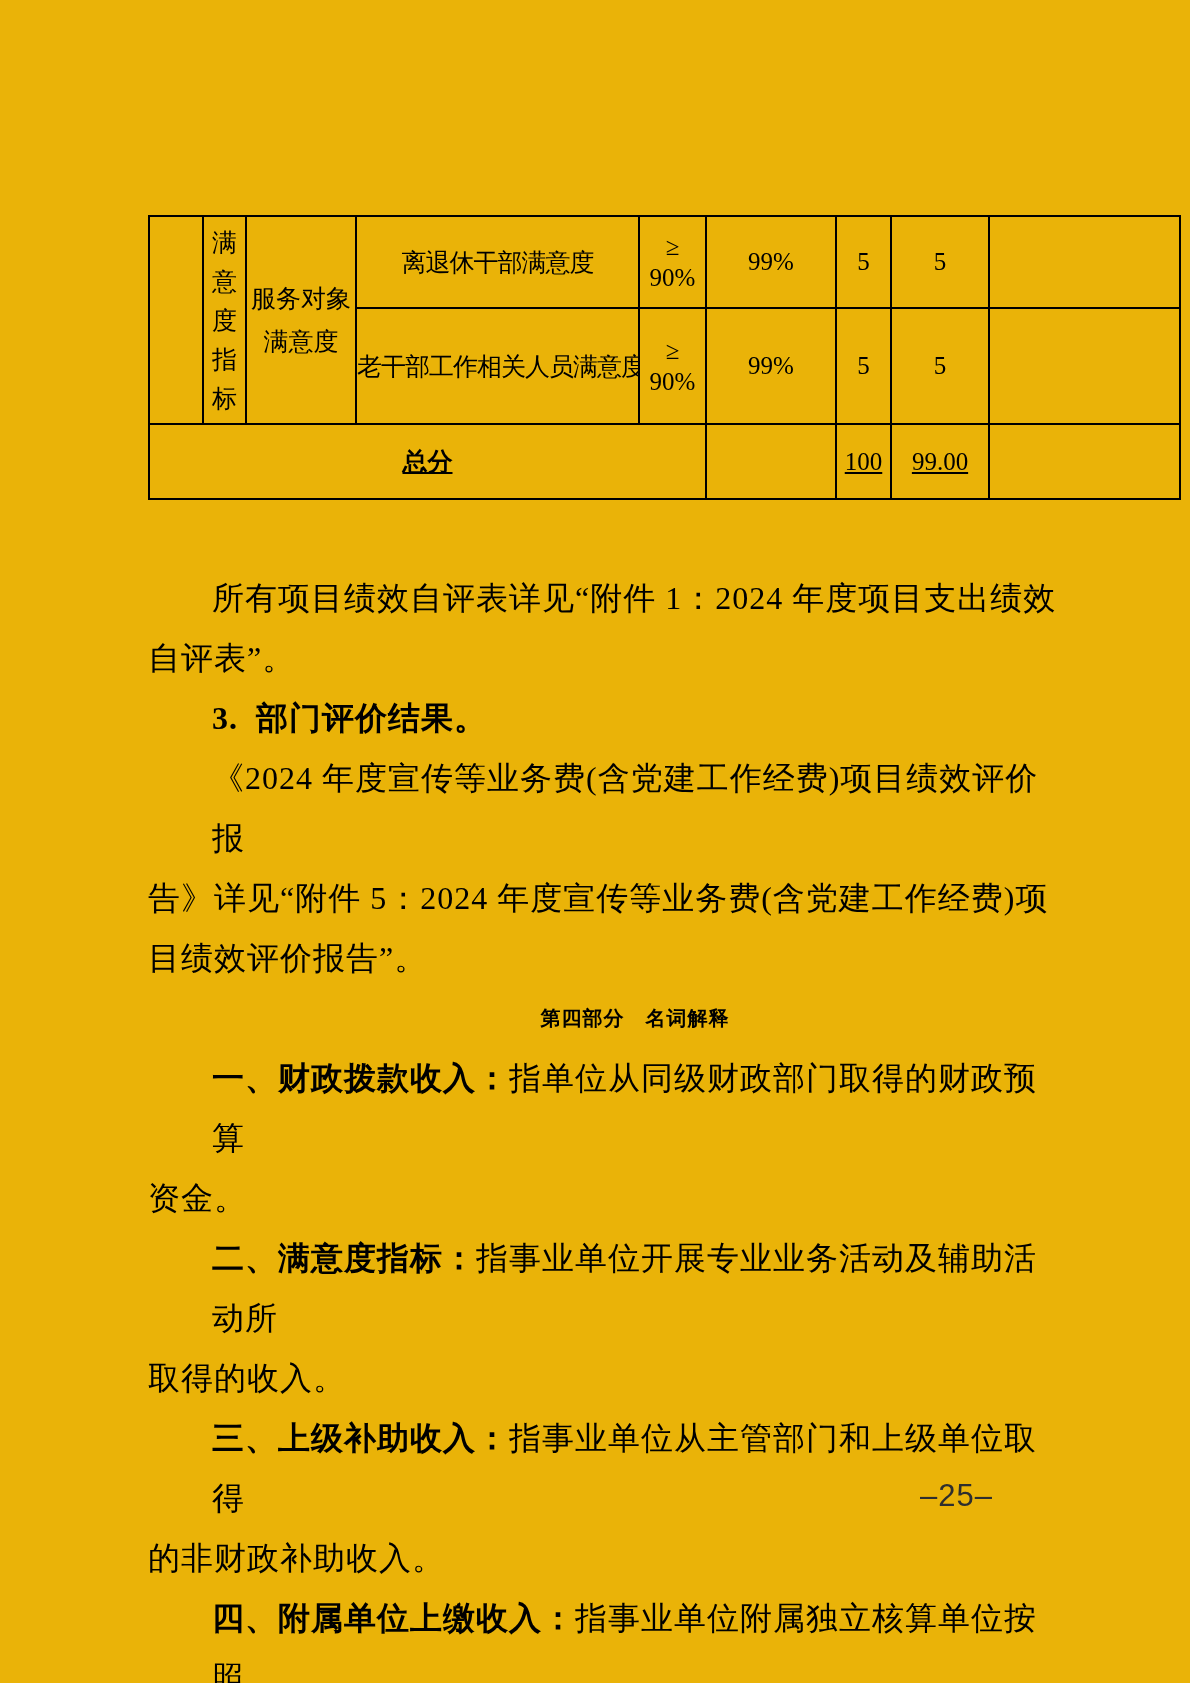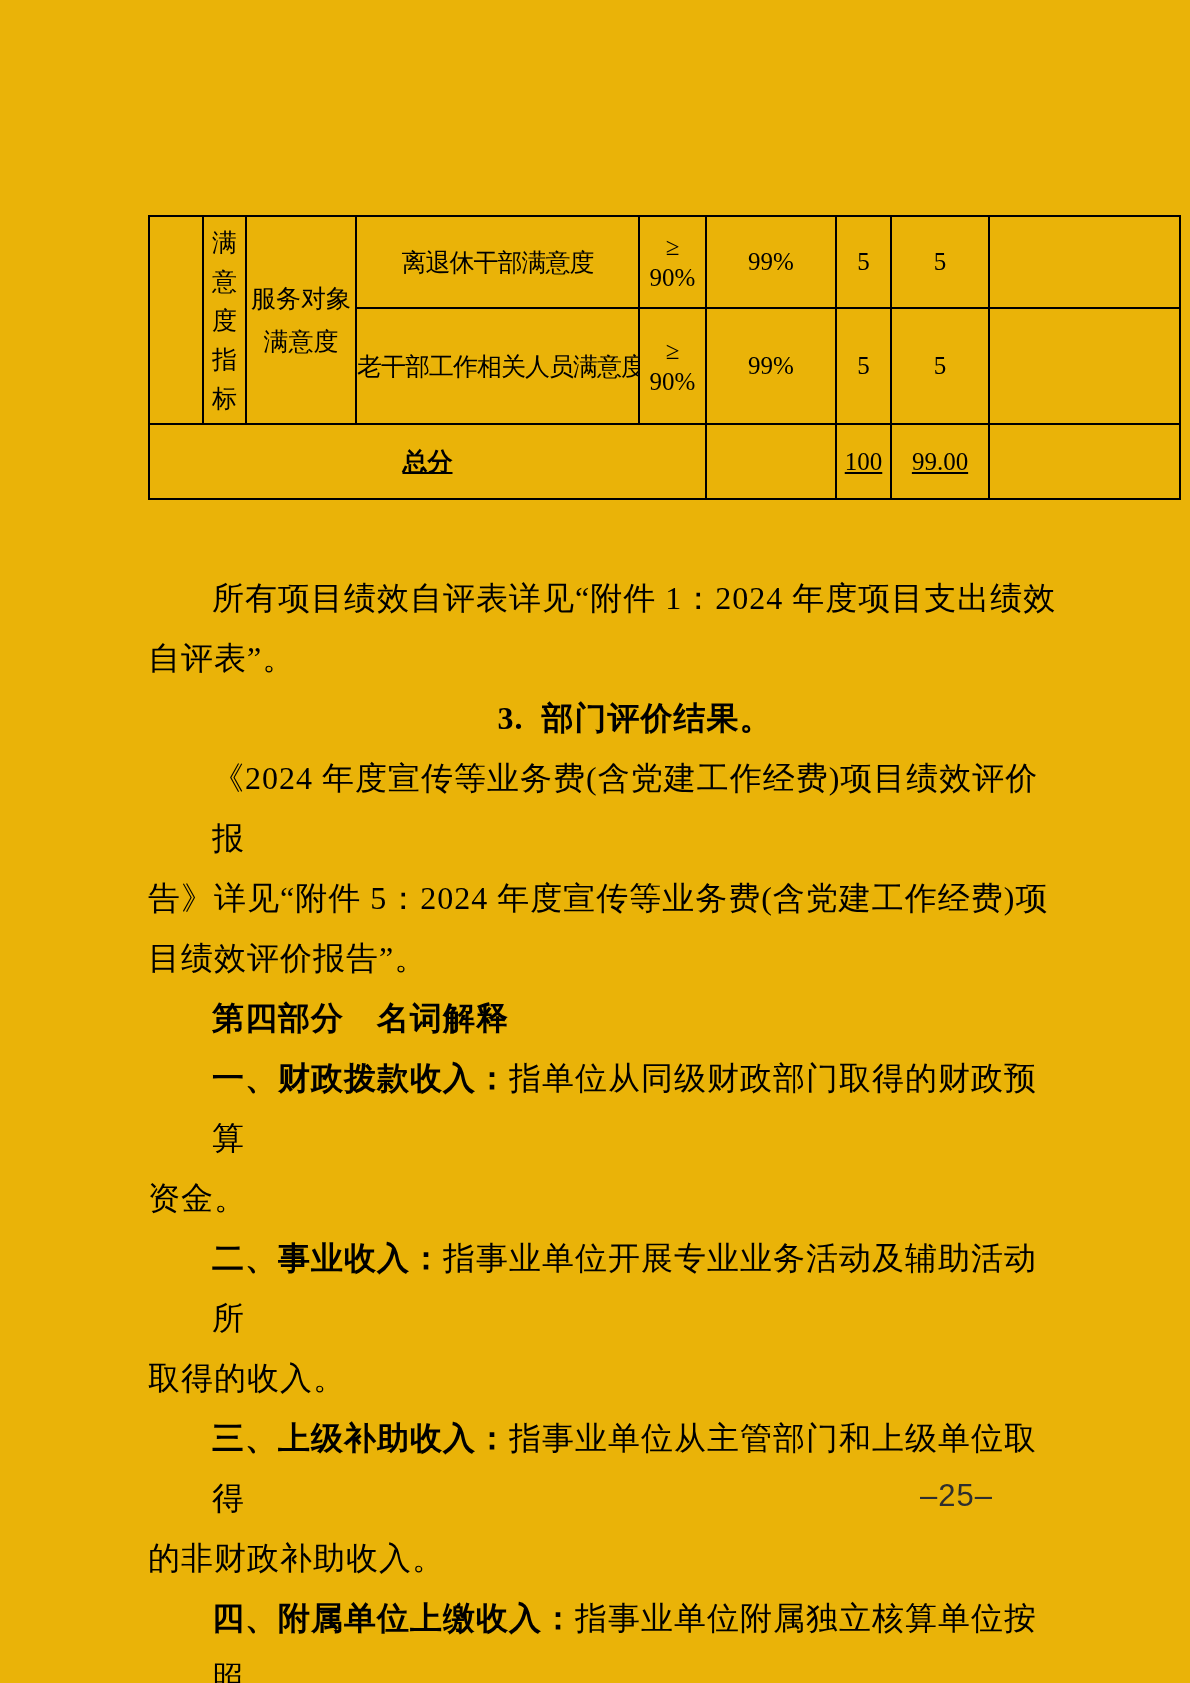--- a/index.html
+++ b/index.html
@@ -64,25 +64,26 @@
     position:absolute;left:148px;top:568px;width:910px;
   }
   .line{
     line-height:60px;
     font-size:32px;
     letter-spacing:1px;
     white-space:pre-wrap;
   }
   .line.indent{padding-left:64px;}
   .lead{font-weight:bold;}
-  .h-num{font-weight:bold;text-align:center;}
+  .h-num{font-weight:bold;}
   .h-sans{
     font-weight:bold;
     font-family:"Liberation Sans","DejaVu Sans",sans-serif;
-    font-size:32px;
+    font-size:20px;
+    text-align:center;
   }
 
   
   .page-number{
     position:absolute;
     left:920px;top:1478px;
     font-size:31px;
     letter-spacing:1px;
     color:#2e2e2e;
     font-family:"Liberation Sans","DejaVu Sans",sans-serif;
@@ -144,21 +145,21 @@
   <div class="body-text">
     <div class="line indent">所有项目绩效自评表详见“附件 1：2024 年度项目支出绩效</div>
     <div class="line">自评表”。</div>
     <div class="line indent h-num">3.  部门评价结果。</div>
     <div class="line indent">《2024 年度宣传等业务费(含党建工作经费)项目绩效评价报</div>
     <div class="line">告》详见“附件 5：2024 年度宣传等业务费(含党建工作经费)项</div>
     <div class="line">目绩效评价报告”。</div>
     <div class="line indent h-sans">第四部分　名词解释</div>
     <div class="line indent"><span class="lead">一、财政拨款收入：</span><span>指单位从同级财政部门取得的财政预算</span></div>
     <div class="line">资金。</div>
-    <div class="line indent"><span class="lead">二、事业收入：</span><span>指事业单位开展专业业务活动及辅助活动所</span></div>
+    <div class="line indent"><span class="lead">二、满意度指标：</span><span>指事业单位开展专业业务活动及辅助活动所</span></div>
     <div class="line">取得的收入。</div>
     <div class="line indent"><span class="lead">三、上级补助收入：</span><span>指事业单位从主管部门和上级单位取得</span></div>
     <div class="line">的非财政补助收入。</div>
     <div class="line indent"><span class="lead">四、附属单位上缴收入：</span><span>指事业单位附属独立核算单位按照</span></div>
 
   </div>
 
   <div class="page-number">–25–</div>
 
 </div>

